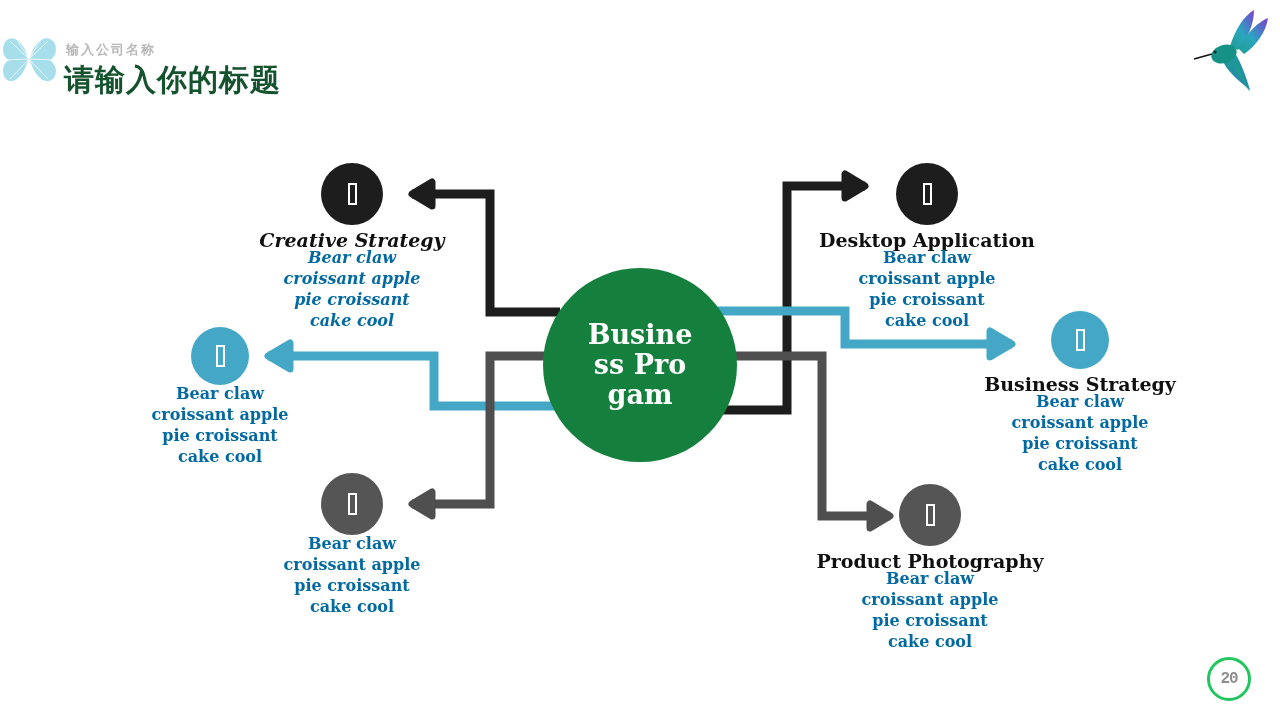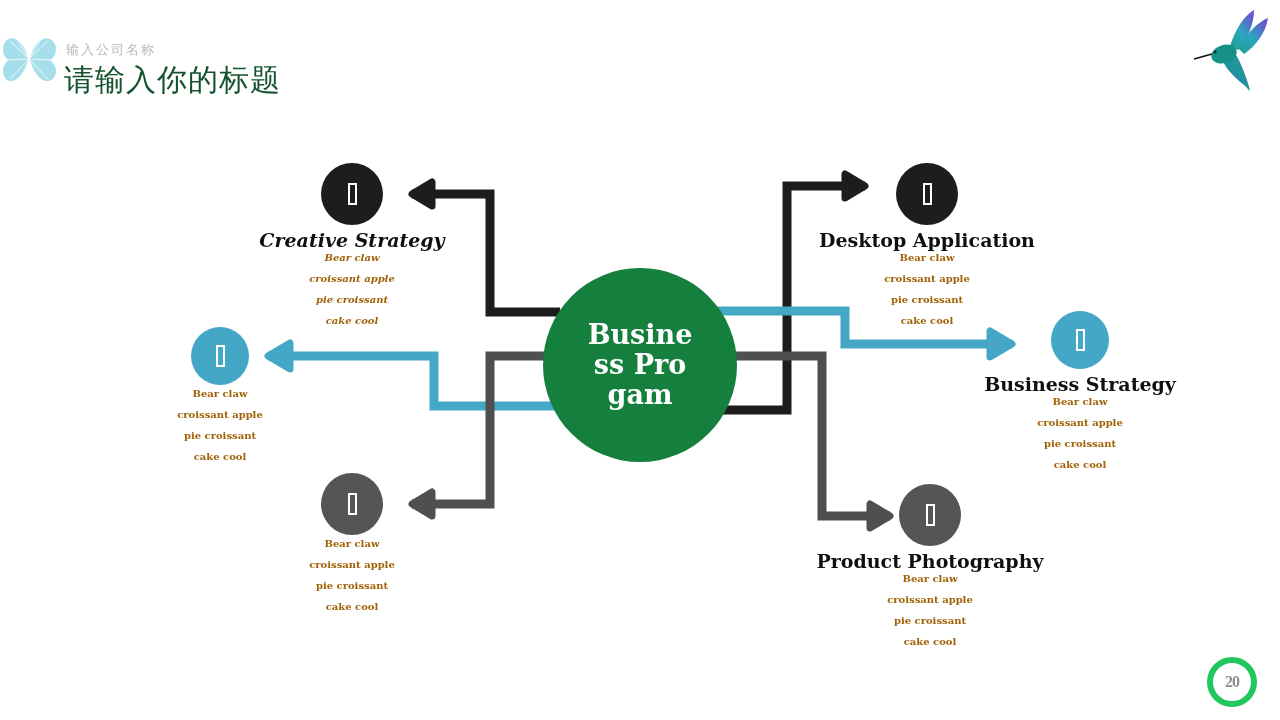--- a/index.html
+++ b/index.html
@@ -14,20 +14,21 @@
     overflow: hidden;
     font-family: "Liberation Sans", sans-serif;
   }
 
   
   #header {
     position: absolute;
     left: 0; top: 0;
     width: 1280px;
     height: 120px;
+    font-weight: bold;
   }
   #butterfly-logo {
     position: absolute;
     left: 2px;
     top: 24px;
     width: 56px;
     height: 70px;
   }
   #company-name {
     position: absolute;
@@ -120,23 +121,23 @@
     font-weight: bold;
     font-size: 19px;
     line-height: 18px;
     color: #101010;
     margin-top: 6px;
   }
   .node-body {
     text-align: center;
     font-family: "DejaVu Serif", serif;
     font-weight: bold;
-    font-size: 10px;
+    font-size: 16px;
     line-height: 21px;
-    color: #a16207;
+    color: #0369a1;
     margin-top: -2px;
   }
   .node-body div { white-space: nowrap; }
 
   
   #node-creative        { left: 222px; top: 163px; font-style: italic; }
   #node-creative .node-circle  { width: 62px; height: 62px; background:#1d1d1d; }
   #node-desktop         { left: 797px; top: 163px; }
   #node-desktop .node-circle   { width: 62px; height: 62px; background:#1d1d1d; }
   #node-content         { left: 90px;  top: 327px; }
@@ -149,26 +150,26 @@
   #node-product .node-circle   { width: 62px; height: 62px; background:#555555; }
 
   
   #page-number-badge {
     position: absolute;
     left: 1207px;
     top: 657px;
     width: 38px;
     height: 38px;
     border-radius: 50%;
-    border: 6px solid #22c55e;
+    border: 3px solid #22c55e;
     display: flex;
     align-items: center;
     justify-content: center;
     color: #8e8e8e;
-    font-family: Liberation Serif, serif;
+    font-family: Liberation Mono, monospace;
     font-weight: bold;
     font-size: 16px;
     letter-spacing: -1px;
   }
 </style>
 </head>
 <body>
 
 <div id="header">
 

